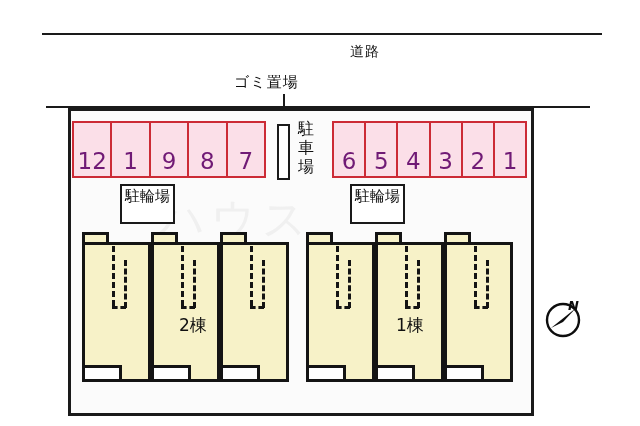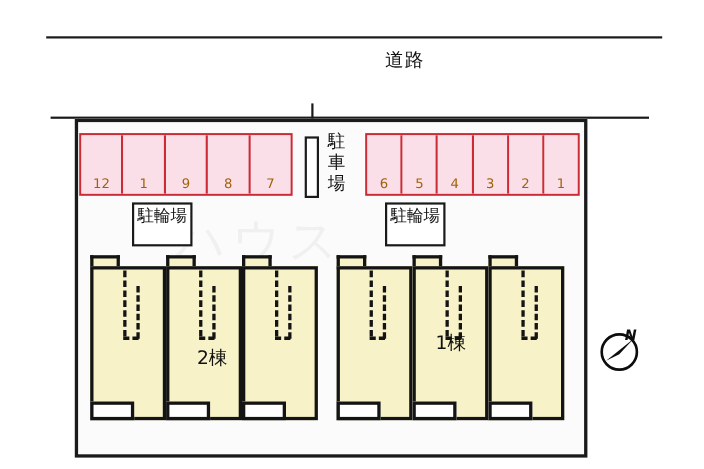--- a/index.html
+++ b/index.html
@@ -25,21 +25,21 @@
     left: 42px;
     top: 33px;
     width: 560px;
     height: 0;
     border-top: 2px solid #1a1a1a;
   }
   .road-label {
     position: absolute;
     left: 350px;
     top: 43px;
-    font-size: 17px;
+    font-size: 14px;
     color: #111111;
     letter-spacing: 1px;
     white-space: nowrap;
   }
 
   
   .trash-label {
     position: absolute;
     left: 234px;
     top: 73px;
@@ -105,22 +105,22 @@
     position: relative;
     border-right: 2px solid #cc2b36;
     box-sizing: border-box;
     background: #fbdfe8;
     display: flex;
     align-items: flex-end;
     justify-content: center;
   }
   .park-cell:last-child { border-right: none; }
   .park-cell span {
-    font-size: 12px;
-    color: #a16207;
+    font-size: 23px;
+    color: #701a75;
     line-height: 1;
     padding-bottom: 3px;
     font-family: "DejaVu Sans", "Liberation Sans", sans-serif;
   }
 
   
   .park-vlabel {
     position: absolute;
     left: 296px;
     top: 119px;
@@ -225,21 +225,21 @@
   .stair-v2 { left: 42px;  top: 28px; width: 0;  height: 48px;  border-left-width: 3px; }
   .stair-h1 { left: 30px;  top: 74px; width: 14px; height: 0;   border-top-width: 3px; }
 
   .building-name {
     position: absolute;
     font-size: 17px;
     color: #111111;
     white-space: nowrap;
   }
   #name-2 { left: 179px; top: 314px; text-align: center; }
-  #name-1 { left: 396px; top: 300px; }
+  #name-1 { left: 396px; top: 314px; }
 
   
   .compass {
     position: absolute;
     left: 545px;
     top: 302px;
     width: 36px;
     height: 36px;
   }
   .compass-n {
@@ -253,20 +253,21 @@
   }
 </style>
 </head>
 <body>
 
 <div id="plan">
 
   <div class="road-line"></div>
   <div class="road-label">道路</div>
 
+  <div class="trash-label">ゴミ置場</div>
   <div class="trash-leader"></div>
 
   <div class="site-top"></div>
   <div class="site-box"></div>
 
   <div class="watermark">ハウス</div>
 
   <div class="park-row" id="park-left">
     <div class="park-cell">
         <span>12</span>

